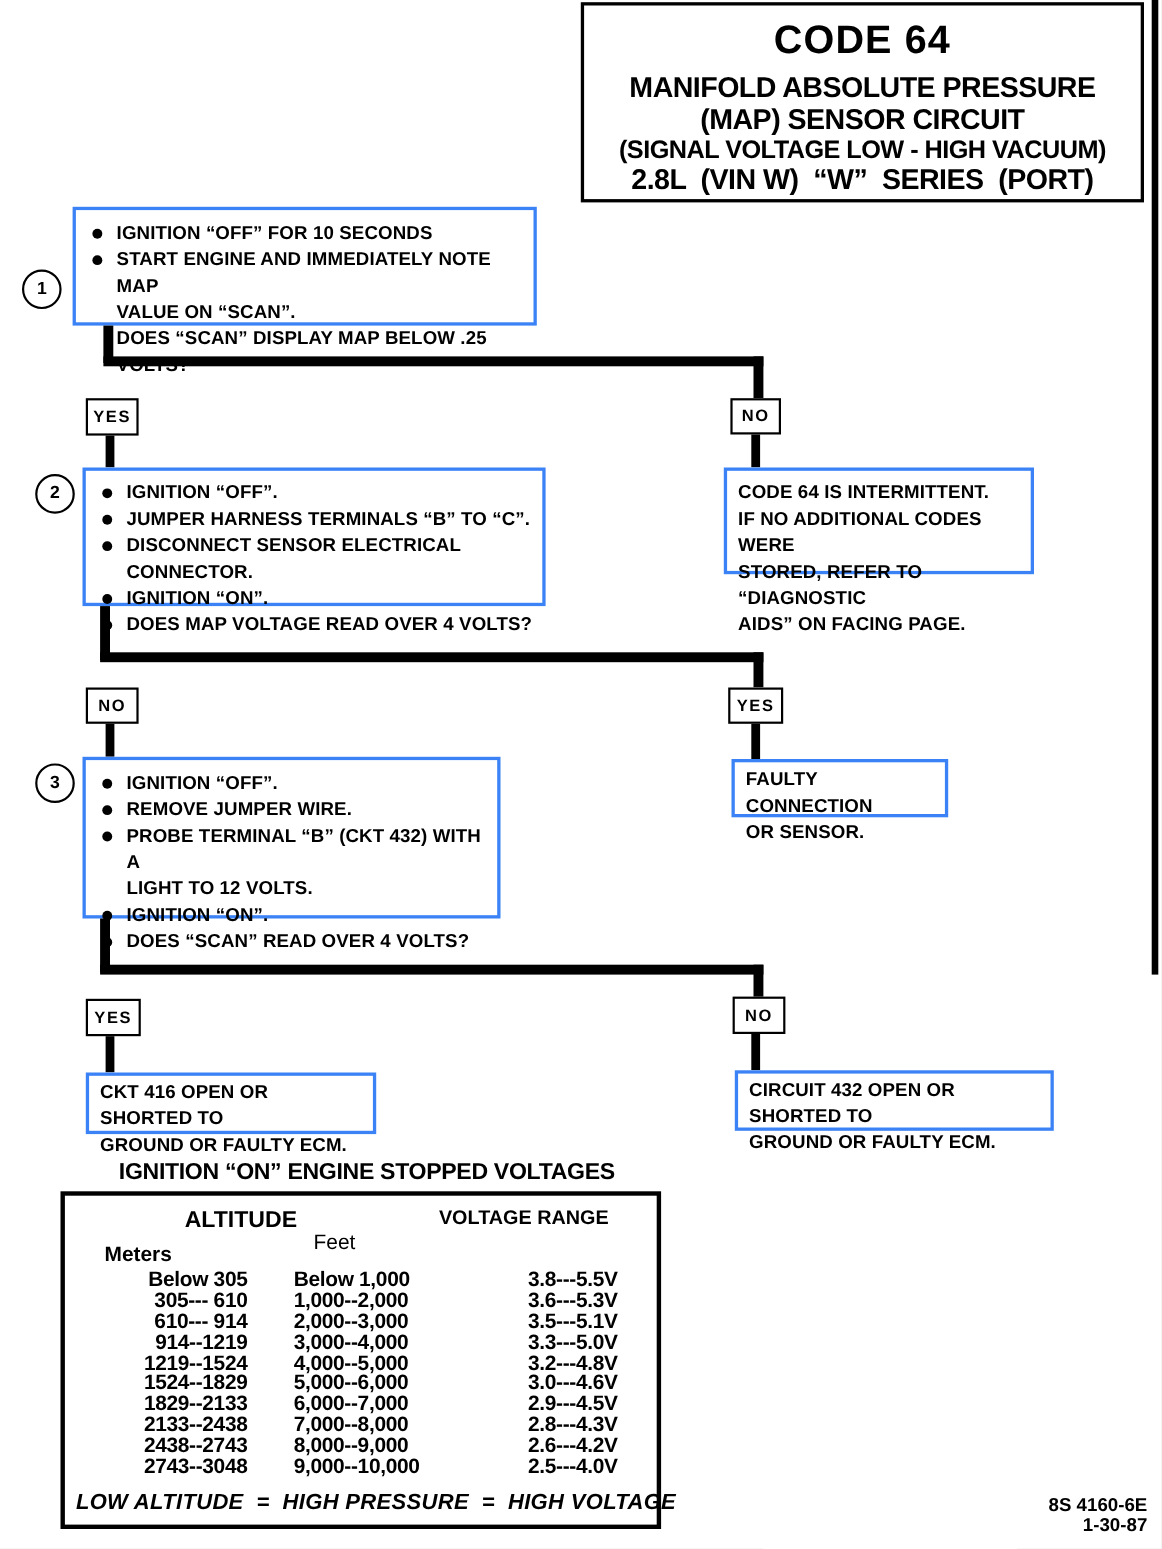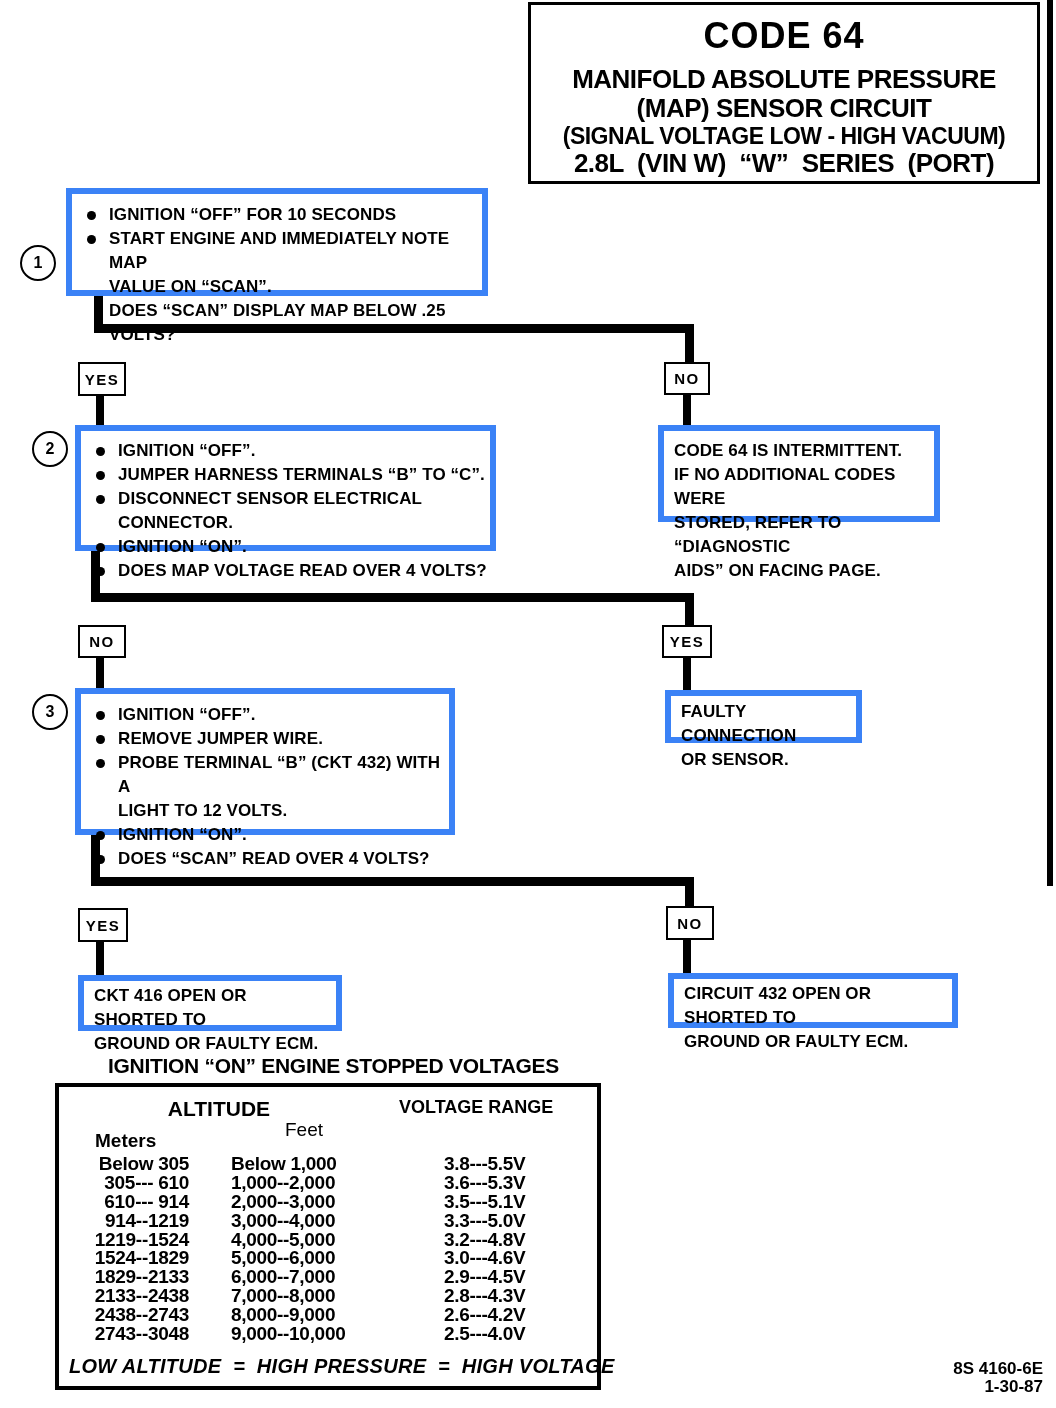--- a/index.html
+++ b/index.html
@@ -16,21 +16,21 @@
     position:absolute;left:528px;top:2px;width:512px;height:182px;
     border:3px solid #000;box-sizing:border-box;text-align:center;
   }
   .title-code{font-size:36px;font-weight:bold;margin-top:10px;letter-spacing:1px;}
   .title-l2,.title-l3{font-size:26px;font-weight:bold;line-height:29px;letter-spacing:-0.5px;}
   .title-l2{margin-top:8px;}
   .title-l4{font-size:23px;font-weight:bold;line-height:26px;letter-spacing:-0.5px;}
   .title-l5{font-size:26px;font-weight:bold;line-height:29px;letter-spacing:-0.5px;white-space:pre;}
   
   .node{
-    position:absolute;border:6px solid #3b82f6;box-sizing:border-box;
+    position:absolute;border:3px solid #3b82f6;box-sizing:border-box;
     font-weight:bold;font-size:17px;background:#fff;
   }
   .bullet-row{display:flex;align-items:flex-start;}
   .dot{
     flex:0 0 auto;width:9px;height:9px;border-radius:50%;
     background:#000;margin:8px 0 0 15px;
   }
   .btext{white-space:pre-line;line-height:24px;margin-left:13px;letter-spacing:0.1px;}
   .result-text{white-space:pre-line;line-height:24px;padding:8px 10px 0 10px;letter-spacing:0.1px;}
   
@@ -50,21 +50,21 @@
   
   .tbl-title{position:absolute;left:108px;top:1054px;font-size:21px;font-weight:bold;letter-spacing:-0.3px;}
   .tbl-box{
     position:absolute;left:55px;top:1083px;width:546px;height:307px;
     border:4px solid #000;box-sizing:border-box;
   }
   .tbl-h-alt{position:absolute;left:0;top:10px;width:320px;text-align:center;font-size:21px;font-weight:bold;}
   .tbl-h-volt{position:absolute;left:340px;top:10px;width:200px;text-align:left;font-size:18px;font-weight:bold;}
   .tbl-h-m{position:absolute;left:36px;top:43px;font-size:19px;font-weight:bold;}
   .tbl-h-f{position:absolute;left:226px;top:32px;font-size:19px;font-weight:normal;}
-  .tbl-rows{position:absolute;left:0;top:68px;width:100%;}
+  .tbl-rows{position:absolute;left:0;top:68px;width:100%;padding-left:36px;}
   .tbl-row{display:flex;height:18.8px;align-items:center;font-size:19px;font-weight:bold;letter-spacing:-0.3px;}
   .c-m{width:130px;text-align:right;}
   .c-f{width:230px;padding-left:42px;box-sizing:border-box;text-align:left;}
   .c-v{flex:1;padding-left:25px;}
   .tbl-note{
     position:absolute;left:10px;bottom:8px;font-size:20px;font-weight:bold;
     font-style:italic;letter-spacing:0.3px;white-space:pre;
   }
   
   .footer{

